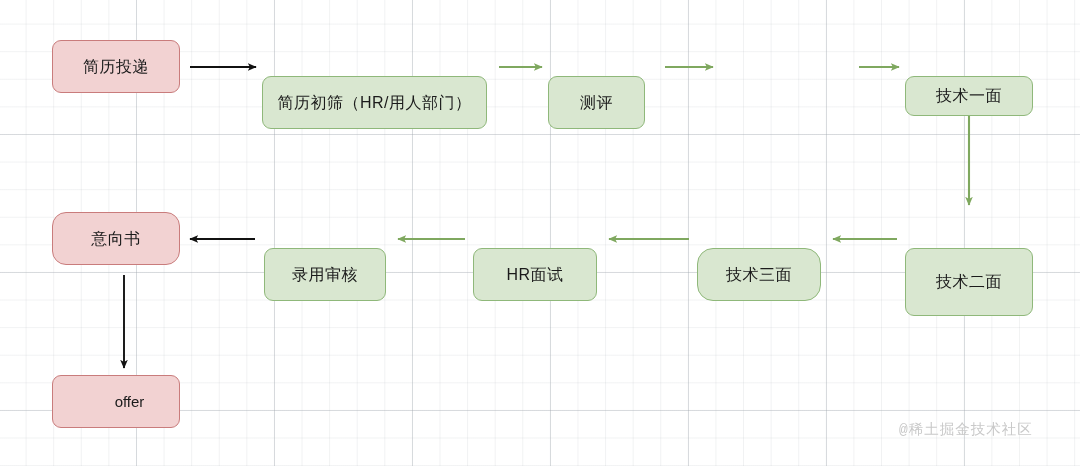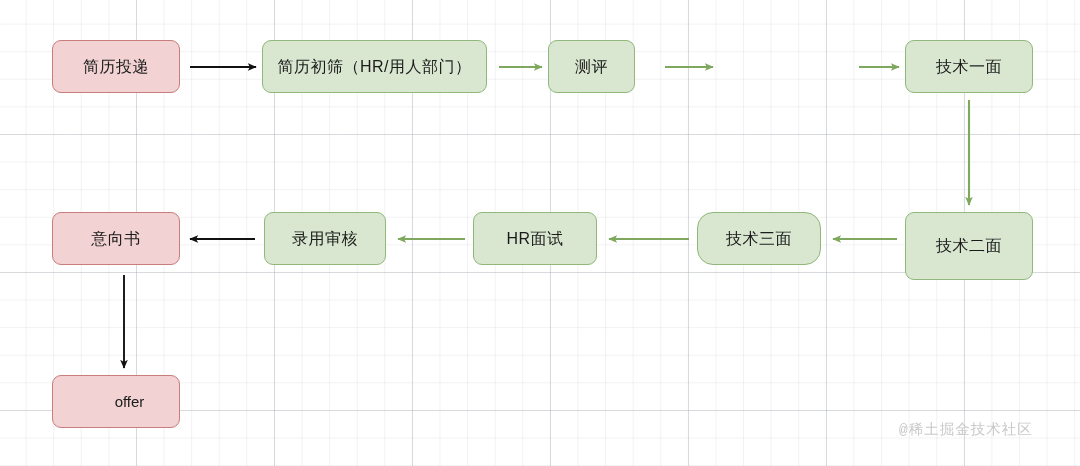--- a/index.html
+++ b/index.html
@@ -42,20 +42,21 @@
     font-size: 16px;
     line-height: 1.2;
     letter-spacing: 0.5px;
     color: #1b1b1b;
     white-space: nowrap;
     user-select: none;
   }
   .node.green {
     background-color: #d9e7d0;
     border-color: #8fb87a;
+    margin-top: 36px;
   }
   .node.pink {
     background-color: #f2d2d2;
     border-color: #c97c7c;
   }
   .node.latin {
     font-size: 15px;
     letter-spacing: 0;
     padding-left: 27px;
   }
@@ -112,46 +113,46 @@
   </svg>
 
   <div class="node pink" style="left:52px; top:40px; width:128px; height:53px;">
     <span>简历投递</span>
   </div>
 
   <div class="node green" style="left:262px; top:40px; width:225px; height:53px;">
     <span>简历初筛（HR/用人部门）</span>
   </div>
 
-  <div class="node green" style="left:548px; top:40px; width:87px; height:53px;">
+  <div class="node green" style="left:548px; top:40px; width:97px; height:53px;">
     <span>测评</span>
   </div>
 
 
-  <div class="node green" style="left:905px; top:40px; width:128px; height:53px;justify-content:center;">
+  <div class="node green" style="left:905px; top:40px; width:128px; height:40px;justify-content:center;">
     <span>技术一面</span>
   </div>
 
   <div class="node green" style="left:905px; top:212px; width:128px; height:68px;">
     <span>技术二面</span>
   </div>
 
   <div class="node green" style="left:697px; top:212px; width:124px; height:53px;border-radius:16px;">
     <span>技术三面</span>
   </div>
 
   <div class="node green" style="left:473px; top:212px; width:124px; height:53px;">
     <span class="latin-inline">HR面试</span>
   </div>
 
   <div class="node green" style="left:264px; top:212px; width:122px; height:53px;">
     <span>录用审核</span>
   </div>
 
-  <div class="node pink" style="left:52px; top:212px; width:128px; height:53px;">
+  <div class="node pink" style="left:52px; top:212px; width:128px; height:53px;border-radius:14px;">
     <span>意向书</span>
   </div>
 
   <div class="node pink latin" style="left:52px; top:375px; width:128px; height:53px;">
     <span>offer</span>
   </div>
 
   <div class="watermark" style="left:899px; top:420px;">@稀土掘金技术社区</div>
 
 </div>

